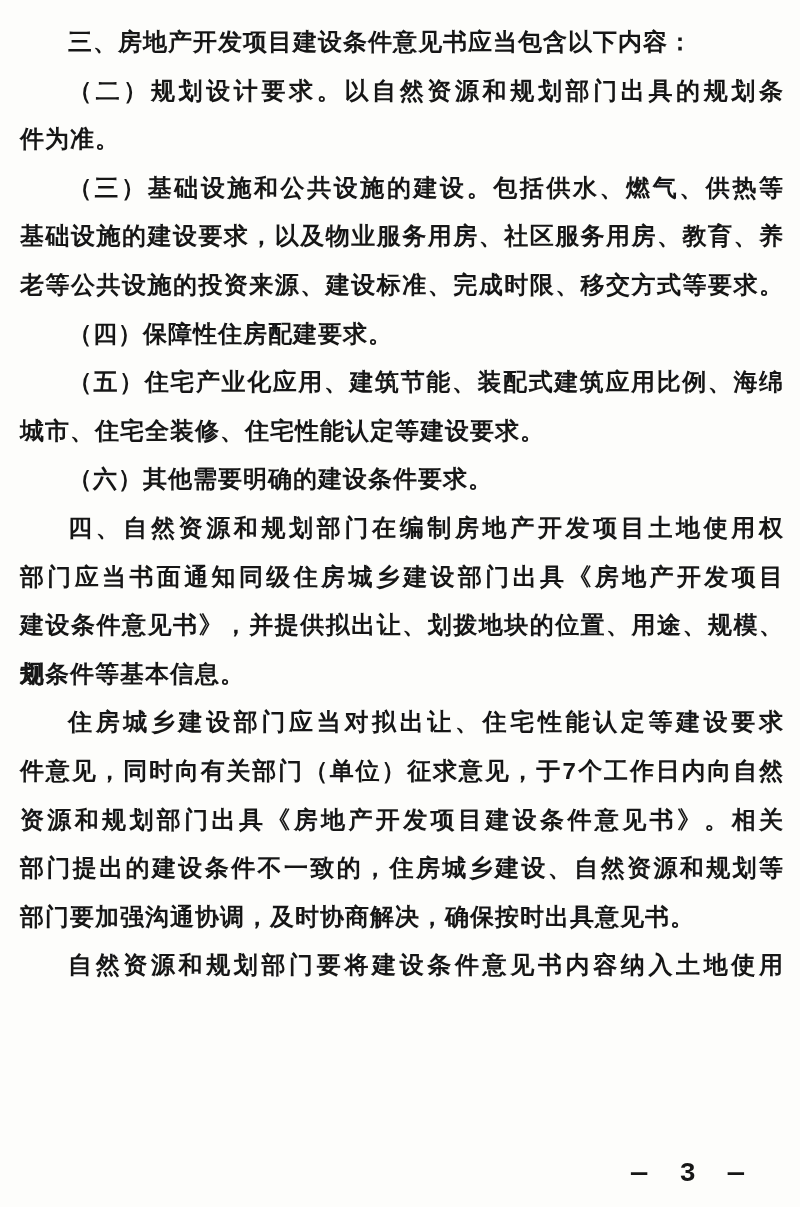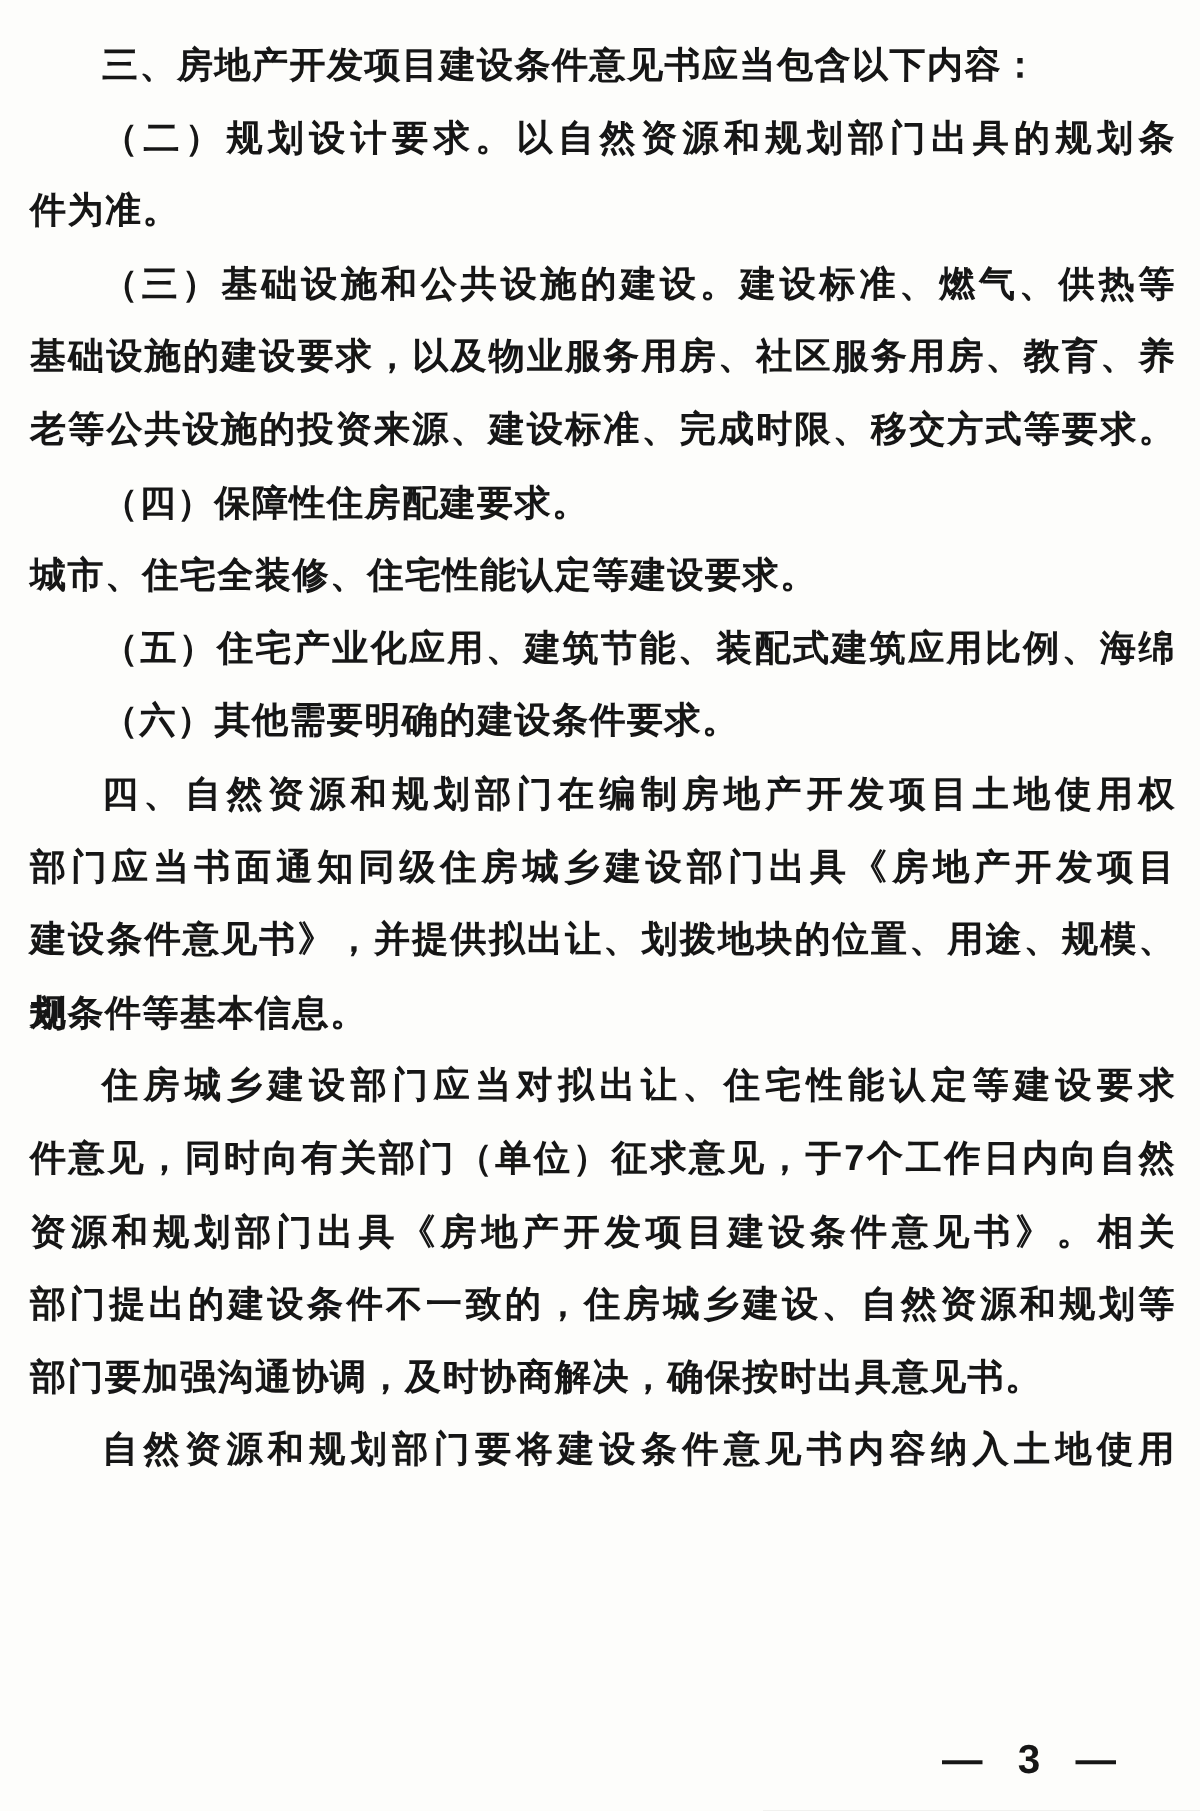--- a/index.html
+++ b/index.html
@@ -8,21 +8,21 @@
     background: #e8e8e6;
   }
   .page {
     position: relative;
     width: 800px;
     height: 1207px;
     margin: 0 auto;
     background: #fdfdfb;
     overflow: hidden;
     color: #141414;
-    font-family: Liberation Sans, sans-serif;
+    font-family: Liberation Mono, monospace;
   }
   .text-block {
     position: absolute;
     top: 20px;
     left: 20px;
     width: 764px;
   }
   .line {
     font-size: 24px;
     font-weight: bold;
@@ -57,26 +57,26 @@
 </style>
 </head>
 <body>
 
 <div class="page">
 
   <div class="text-block">
       <div class="line indent">三、房地产开发项目建设条件意见书应当包含以下内容：</div>
       <div class="line indent fill">（二）规划设计要求。以自然资源和规划部门出具的规划条</div>
       <div class="line">件为准。</div>
-      <div class="line indent fill">（三）基础设施和公共设施的建设。建设标准、燃气、供热等</div>
+      <div class="line indent fill">（三）基础设施和公共设施的建设。包括供水、燃气、供热等</div>
       <div class="line fill">基础设施的建设要求，以及物业服务用房、社区服务用房、教育、养</div>
       <div class="line fill">老等公共设施的投资来源、建设标准、完成时限、移交方式等要求。</div>
       <div class="line indent">（四）保障性住房配建要求。</div>
+      <div class="line indent fill">（五）住宅产业化应用、建筑节能、装配式建筑应用比例、海绵</div>
       <div class="line">城市、住宅全装修、住宅性能认定等建设要求。</div>
-      <div class="line indent fill">（五）住宅产业化应用、建筑节能、装配式建筑应用比例、海绵</div>
       <div class="line indent">（六）其他需要明确的建设条件要求。</div>
       <div class="line indent fill">四、自然资源和规划部门在编制房地产开发项目土地使用权</div>
       <div class="line fill">部门应当书面通知同级住房城乡建设部门出具《房地产开发项目</div>
       <div class="line fill">建设条件意见书》，并提供拟出让、划拨地块的位置、用途、规模、规</div>
       <div class="line">划条件等基本信息。</div>
       <div class="line indent fill">住房城乡建设部门应当对拟出让、住宅性能认定等建设要求</div>
       <div class="line fill">件意见，同时向有关部门（单位）征求意见，于7个工作日内向自然</div>
       <div class="line fill">资源和规划部门出具《房地产开发项目建设条件意见书》。相关</div>
       <div class="line fill">部门提出的建设条件不一致的，住房城乡建设、自然资源和规划等</div>
       <div class="line">部门要加强沟通协调，及时协商解决，确保按时出具意见书。</div>

